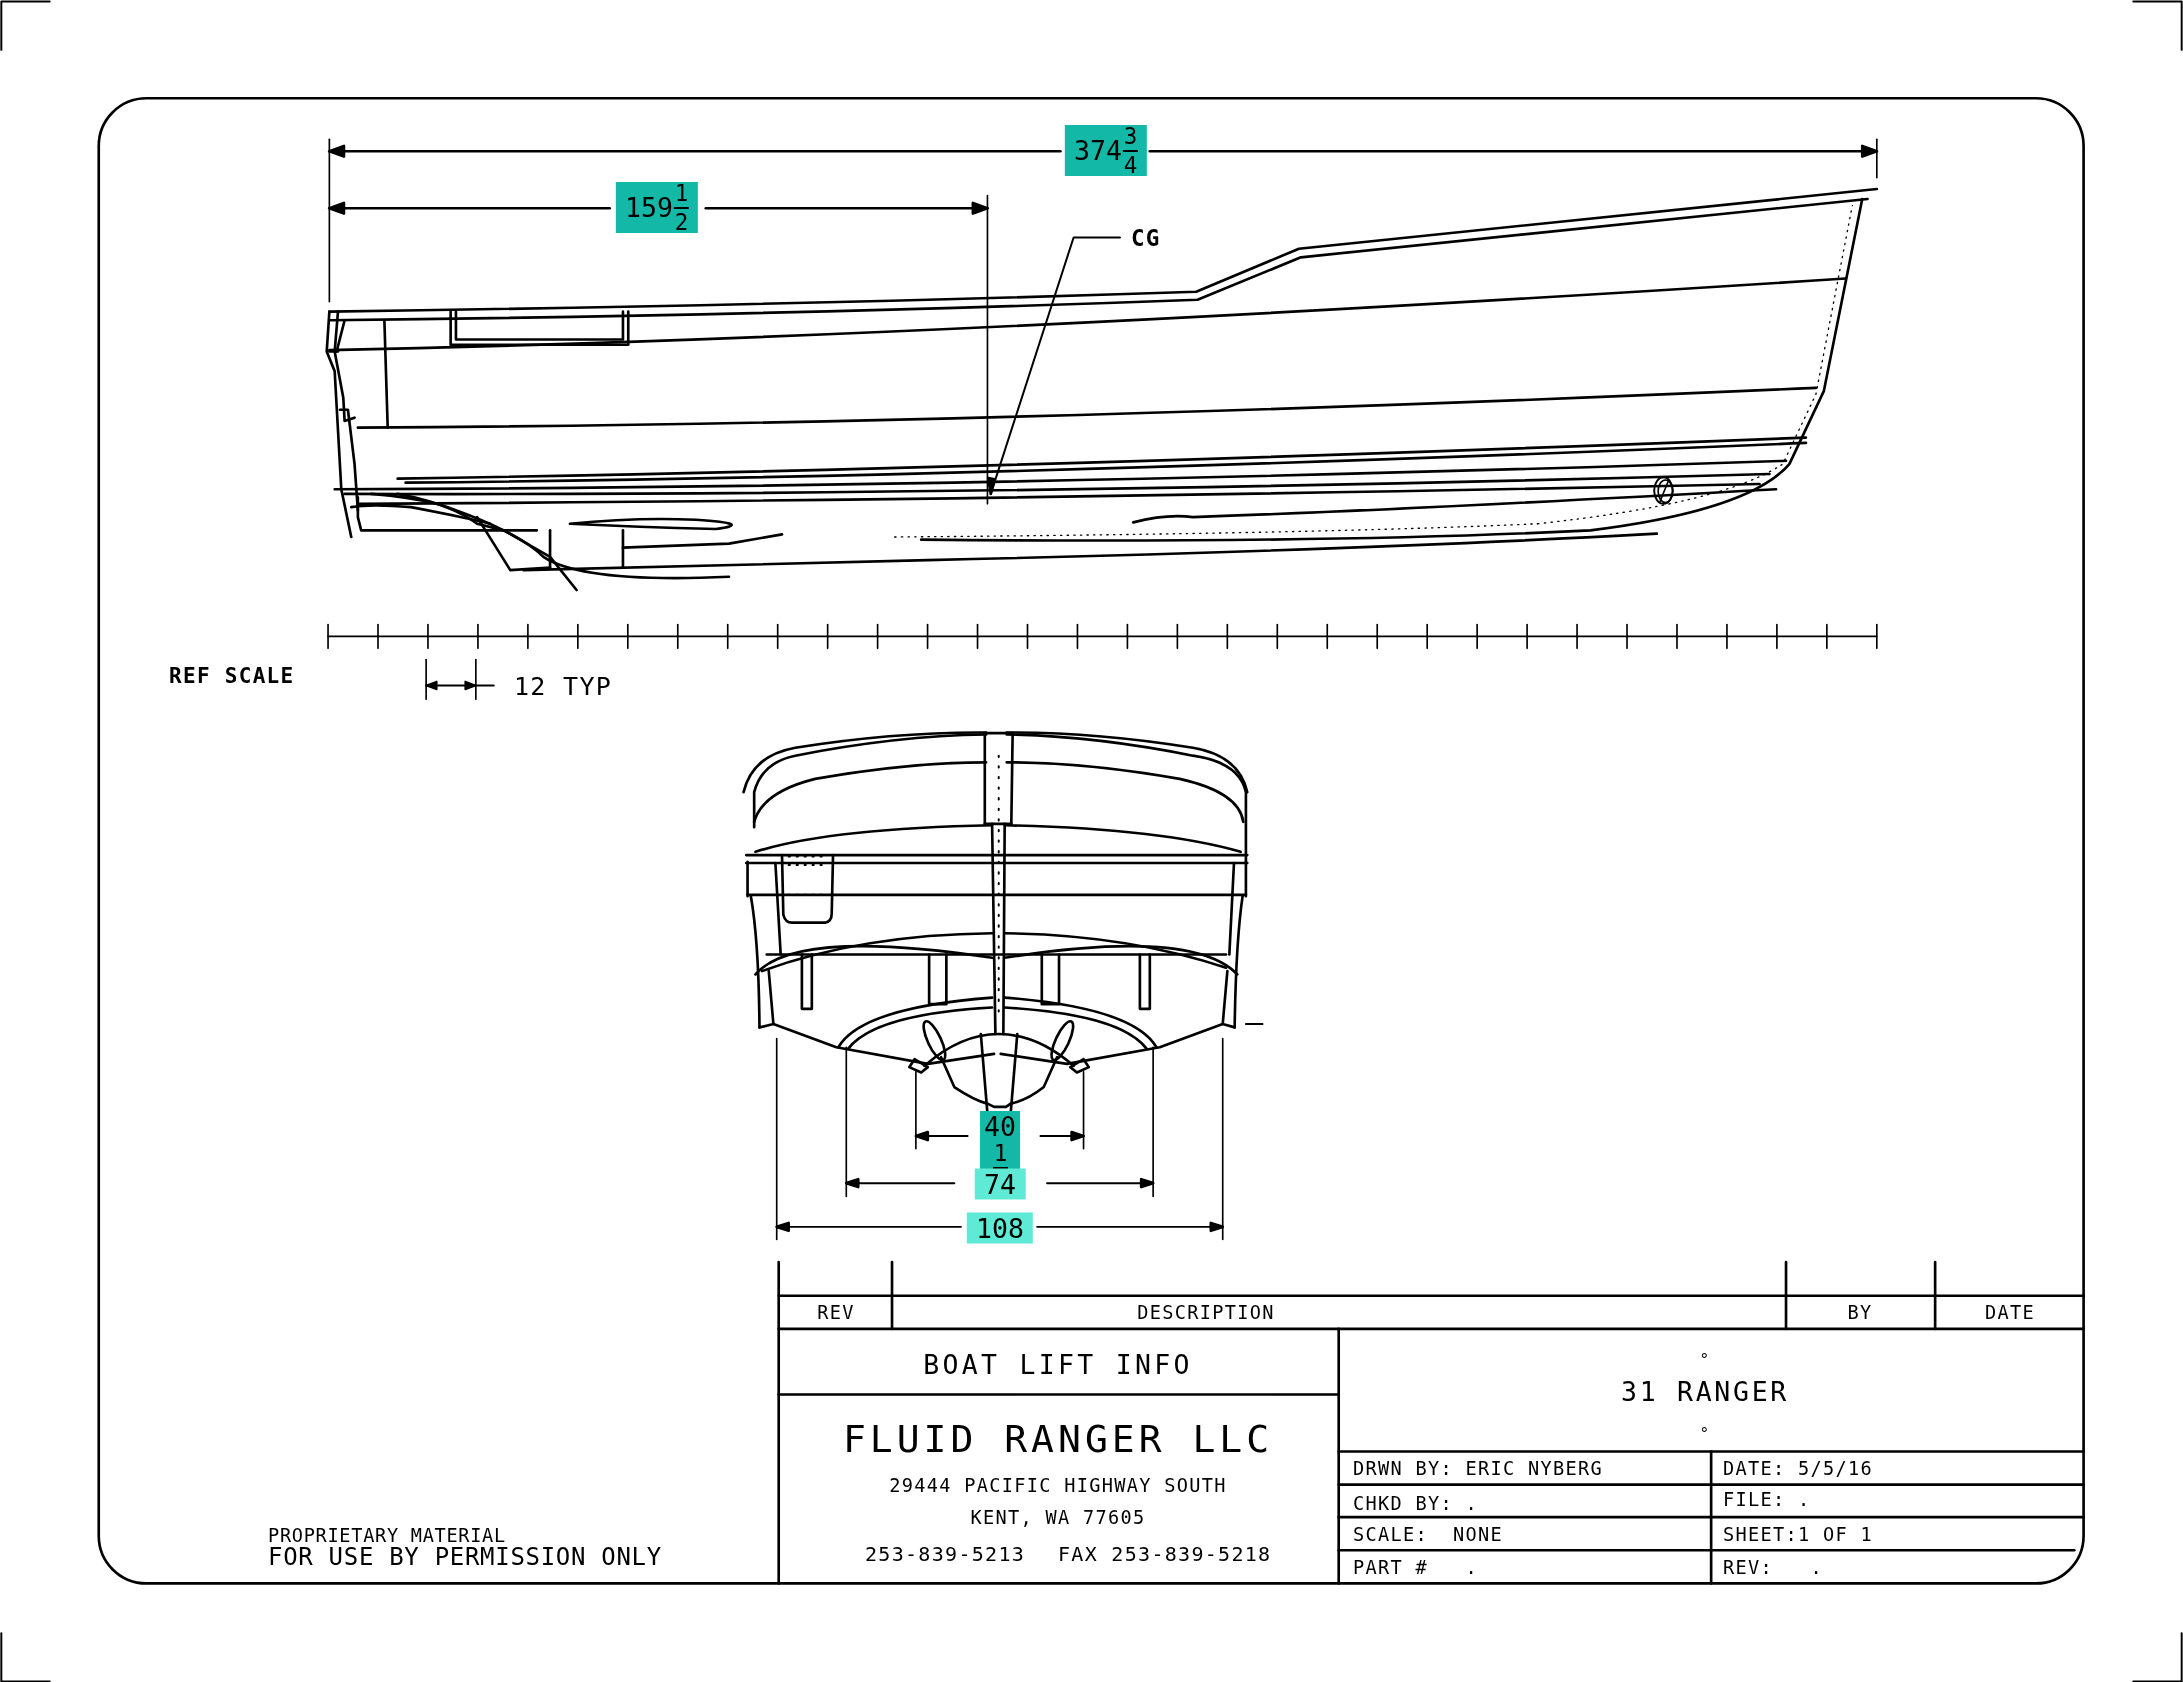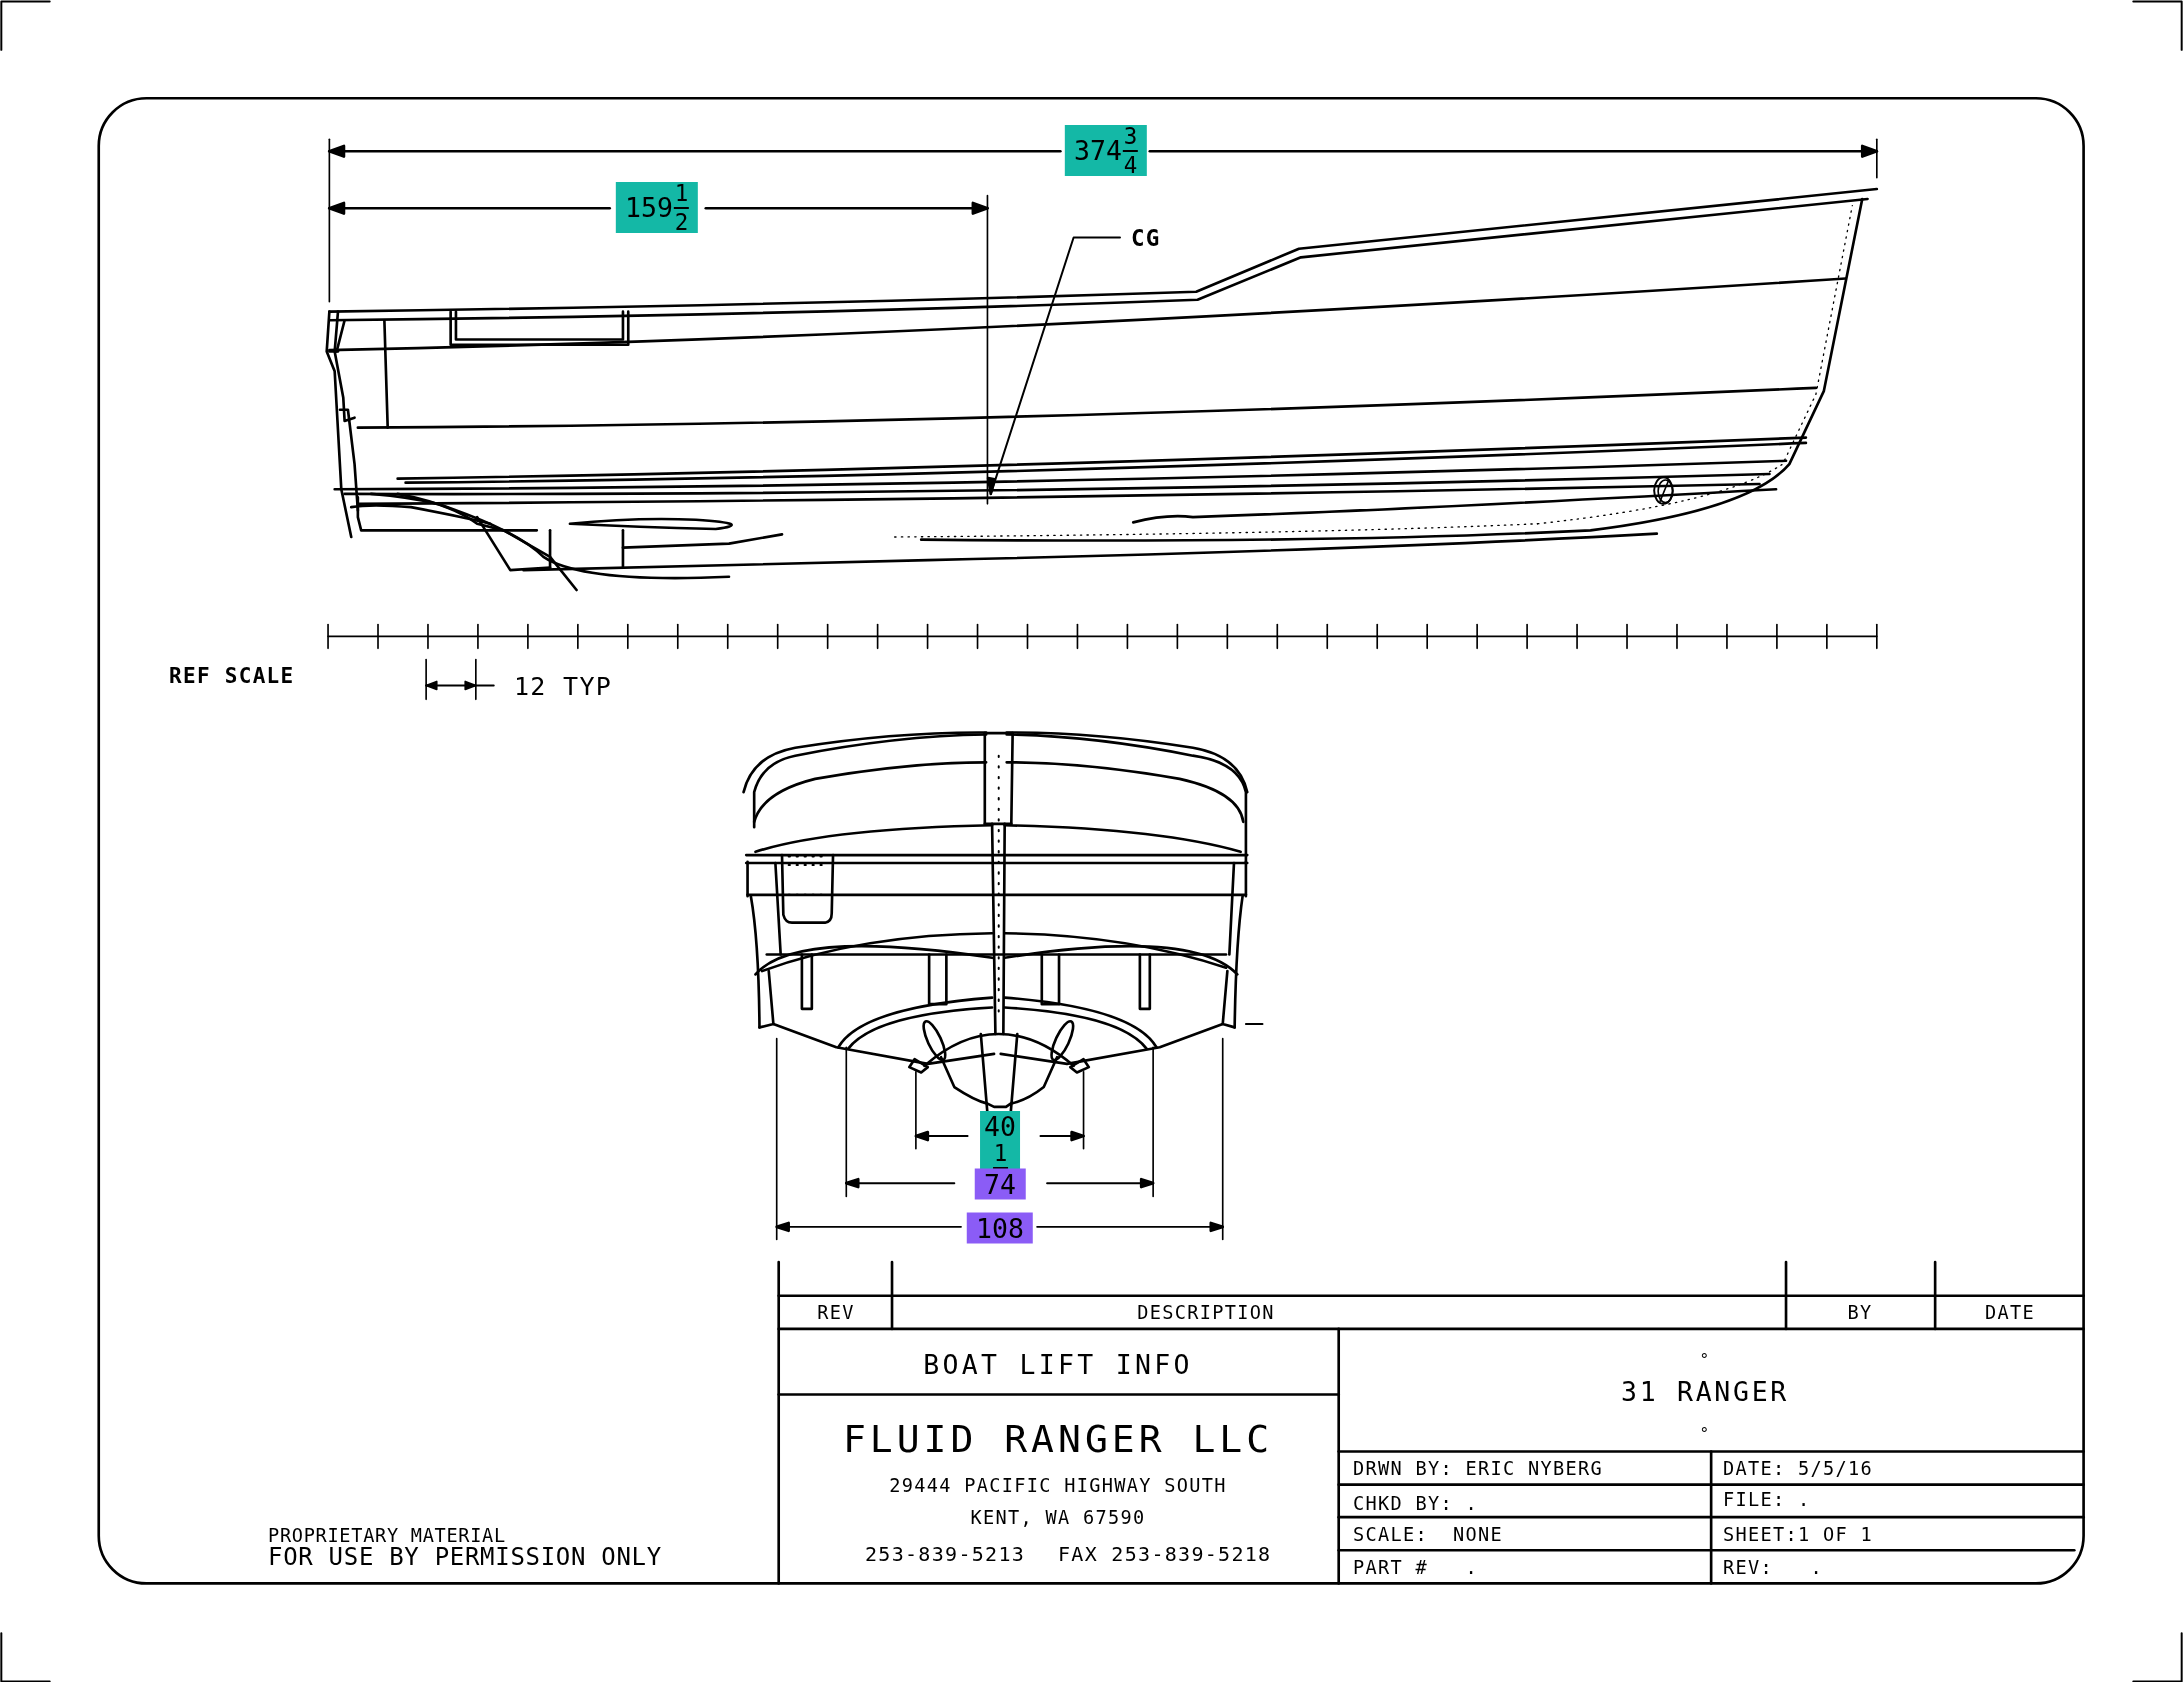--- a/index.html
+++ b/index.html
@@ -6,21 +6,21 @@
   body { width: 2183px; height: 1683px; position: relative; overflow: hidden;
          font-family: "DejaVu Sans Mono", "Liberation Mono", monospace; color: #000; }
   svg#sheet { position: absolute; left: 0; top: 0; }
   .txt { position: absolute; white-space: nowrap; color: #000; line-height: 1; letter-spacing: 1.3px;
          font-family: "DejaVu Sans Mono", "Liberation Mono", monospace; }
   .ctr { transform: translateX(-50%); text-align: center; }
   .frac { position: absolute; display: inline-flex; align-items: center; font-size: 26.5px;
           font-family: "DejaVu Sans Mono", monospace; transform: translateX(-50%); background:#14b8a6; padding: 0 9.3px; }
   .frac .stack { display: inline-flex; flex-direction: column; align-items: center; font-size: 22.5px; line-height: 1; margin-left: 1.3px; }
   .frac .stack .bar { width: 14.6px; border-top: 2.7px solid #000; margin: 2px 0; }
-  .dim-plain { position: absolute; font-size: 26.5px; background: #8b5cf6; padding: 0 9.3px; transform: translate(-50%, -50%); }
+  .dim-plain { position: absolute; font-size: 26.5px; background: #5eead4; padding: 0 9.3px; transform: translate(-50%, -50%); }
 </style>
 </head>
 <body>
 
 <svg id="sheet" width="2183" height="1683" viewBox="0 0 3294 2539" fill="none" stroke="#000" stroke-linecap="round" stroke-linejoin="round">
 
   <g stroke-width="3">
     <path d="M2 75 V2 H75"></path>
     <path d="M3219 2 H3292 V75"></path>
     <path d="M2 2464 V2537 H75"></path>
@@ -271,21 +271,21 @@
 <div class="dim-plain" style="left:1000px; top:1228px;">108</div>
 
 <div class="txt ctr" style="left:836px; top:1304px; font-size:18.6px;">REV</div>
 <div class="txt ctr" style="left:1206px; top:1304px; font-size:18.6px;">DESCRIPTION</div>
 <div class="txt ctr" style="left:1860px; top:1304px; font-size:18.6px;">BY</div>
 <div class="txt ctr" style="left:2010px; top:1304px; font-size:18.6px;">DATE</div>
 
 <div class="txt ctr" style="left:1058px; top:1352px; font-size:26.5px; letter-spacing:3.3px;">BOAT LIFT INFO</div>
 <div class="txt ctr" style="left:1058px; top:1420px; font-size:38px; letter-spacing:4px;">FLUID RANGER LLC</div>
 <div class="txt ctr" style="left:1058px; top:1477px; font-size:18.6px;">29444 PACIFIC HIGHWAY SOUTH</div>
-<div class="txt ctr" style="left:1058px; top:1509px; font-size:18.6px;">KENT, WA 67590</div>
+<div class="txt ctr" style="left:1058px; top:1509px; font-size:18.6px;">KENT, WA 77605</div>
 <div class="txt" style="left:865px; top:1544px; font-size:20px;">253-839-5213</div>
 <div class="txt" style="left:1058px; top:1544px; font-size:20px;">FAX 253-839-5218</div>
 
 <div class="txt ctr" style="left:1705px; top:1352px; font-size:16px;">°</div>
 <div class="txt ctr" style="left:1705px; top:1379px; font-size:26.5px; letter-spacing:2.7px;">31 RANGER</div>
 <div class="txt ctr" style="left:1705px; top:1426px; font-size:16px;">°</div>
 
 <div class="txt" style="left:1353px; top:1460px; font-size:18.6px;"><span>DRWN BY:</span> <span>ERIC NYBERG</span></div>
 <div class="txt" style="left:1723px; top:1460px; font-size:18.6px;"><span>DATE:</span> <span>5/5/16</span></div>
 

